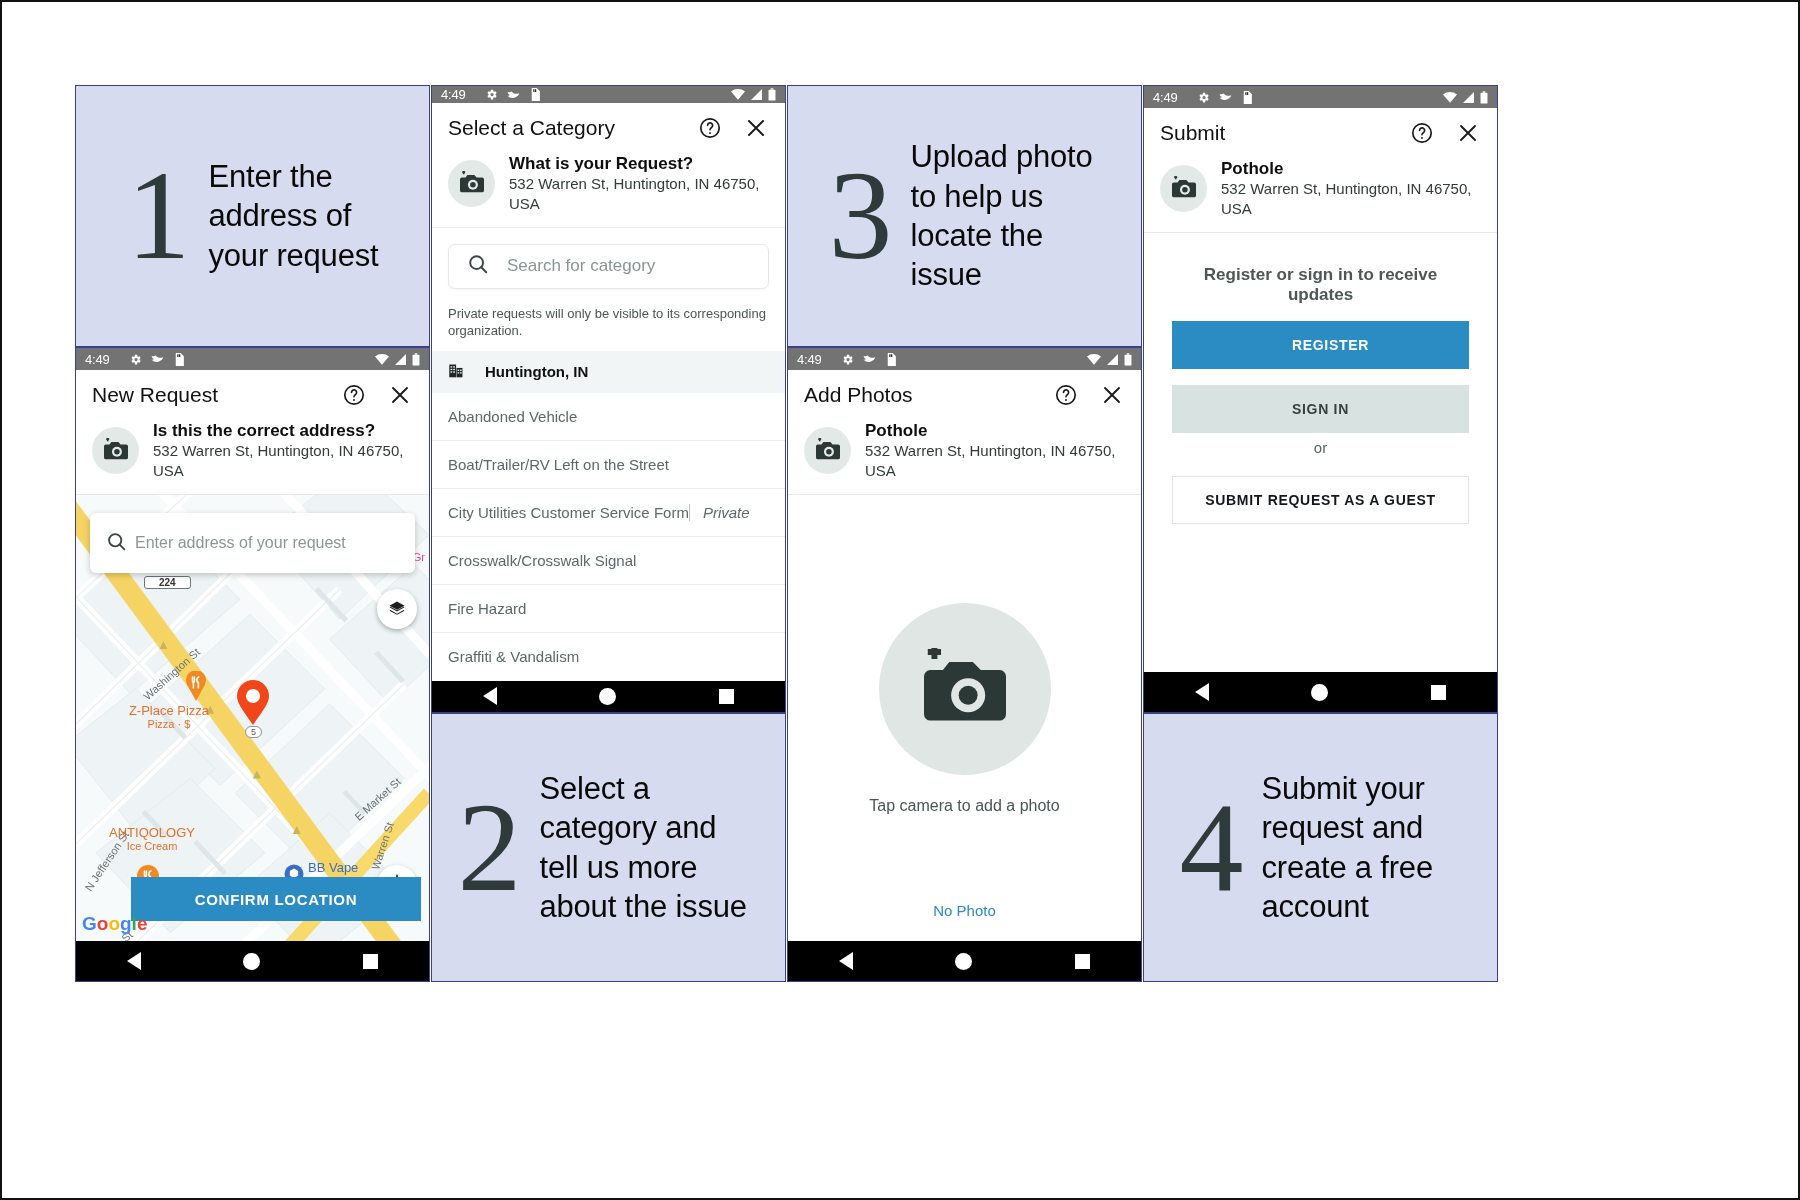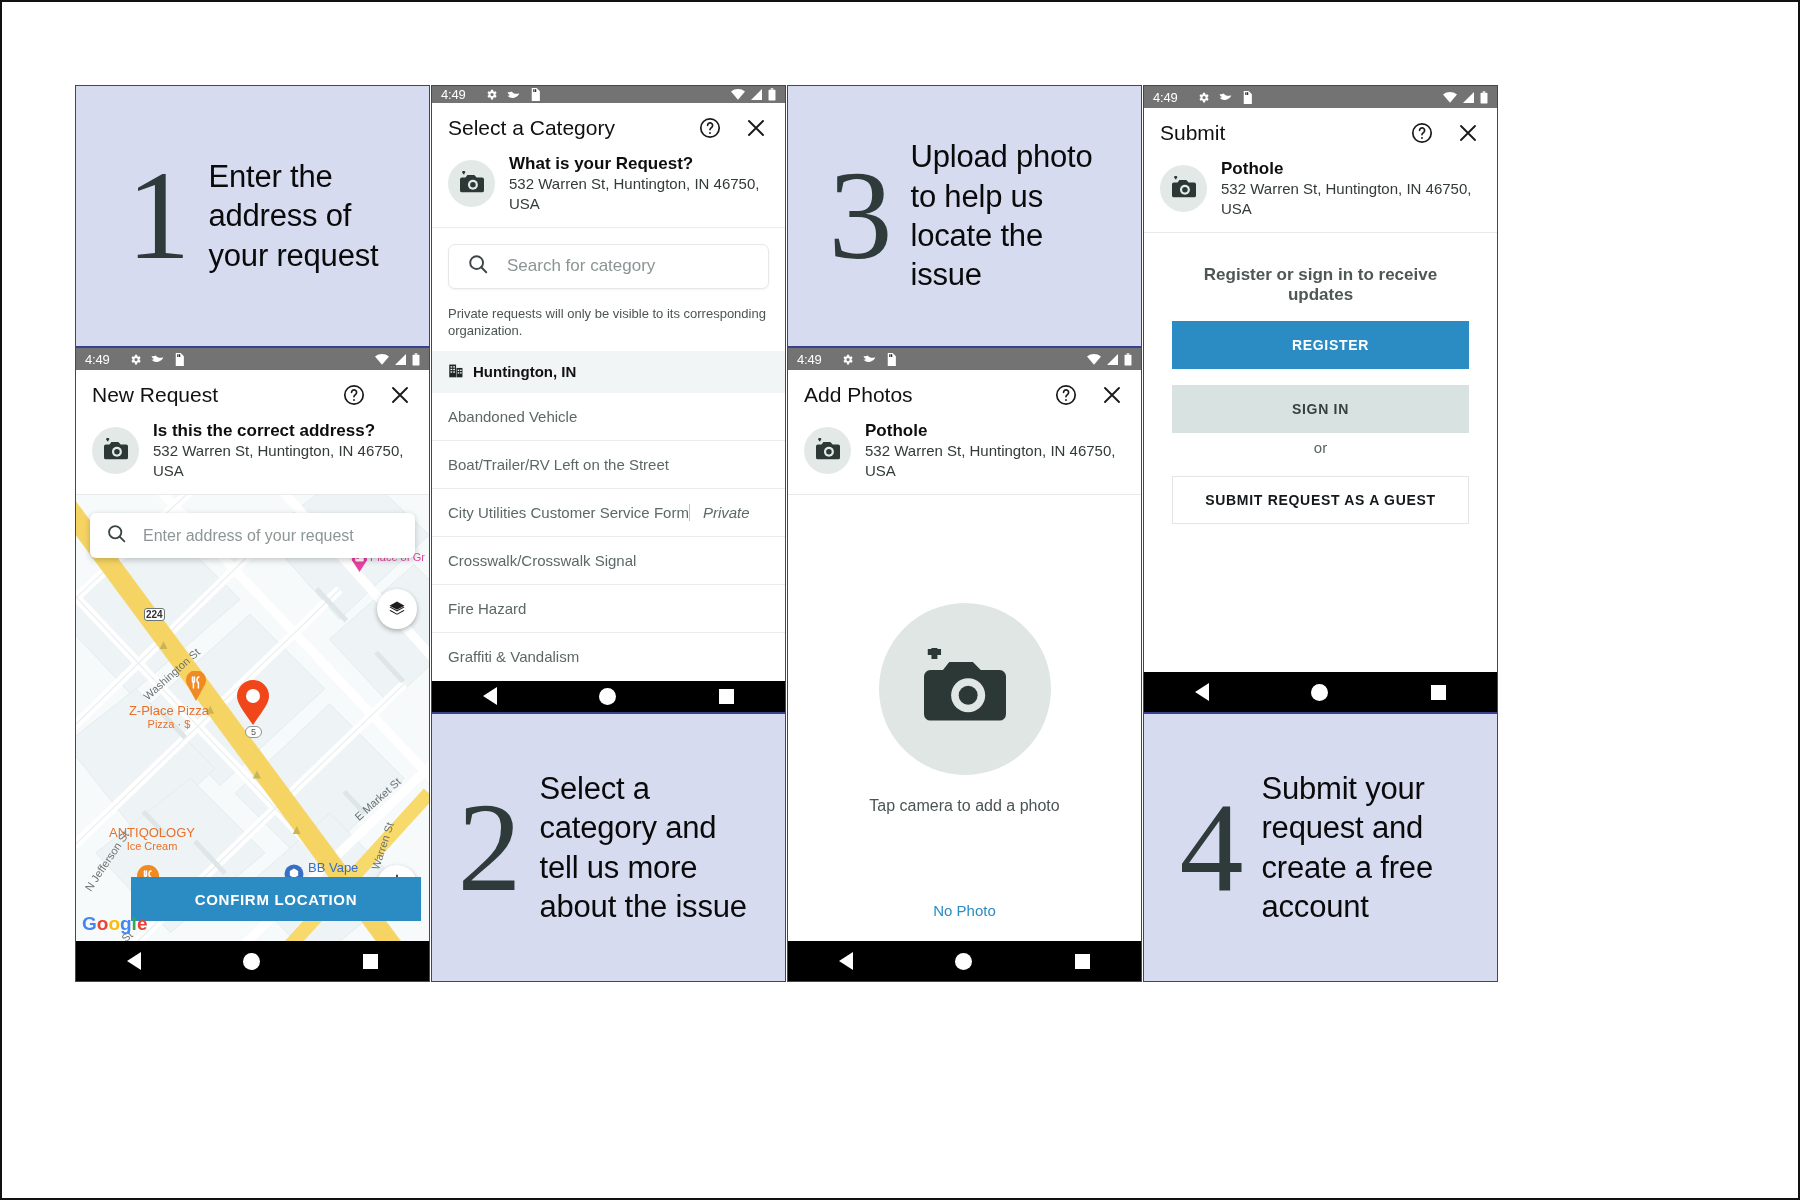--- a/index.html
+++ b/index.html
@@ -127,21 +127,21 @@
 
   .note-text {
     font-size: 13px; color: #4b5454; line-height: 1.32;
     padding: 0 16px 12px 16px;
   }
 
   
   .cat-group {
     background: #f2f5f6;
     padding: 11px 16px;
-    display: flex; align-items: center; gap: 8px;
+    display: flex; align-items: center; gap: 20px;
     font-size: 15px; font-weight: bold; color: #111;
   }
   .cat-item {
     height: 48px;
     display: flex; align-items: center;
     padding: 0 16px;
     font-size: 15px;
     color: #5c6868;
     border-bottom: 1px solid #eceeee;
   }
@@ -157,25 +157,25 @@
   .map {
     position: relative;
     background: #f6f9fa;
     overflow: hidden;
     flex: 1 1 auto;
   }
   .map-bg { position: absolute; inset: 0; }
   .map-search {
     position: absolute;
     left: 14px; right: 14px; top: 18px;
-    height: 45px;
+    height: 60px;
     background: #ffffff;
     border-radius: 6px;
     box-shadow: 0 2px 6px rgba(0,0,0,0.22);
-    display: flex; align-items: center; gap: 16px;
+    display: flex; align-items: center; gap: 8px;
     padding: 0 16px;
     z-index: 6;
   }
   .map-search .search-ph { font-size: 16px; color: #8d9696; }
   .map-fab {
     position: absolute; right: 12px;
     width: 40px; height: 40px; border-radius: 50%;
     background: #ffffff;
     box-shadow: 0 2px 5px rgba(0,0,0,0.3);
     display: flex; align-items: center; justify-content: center;
@@ -373,21 +373,21 @@
 
         <g fill="#c9b45a">
           <polygon points="88,147 92,155 84,155"></polygon>
           <polygon points="135,212 139,220 131,220"></polygon>
           <polygon points="182,277 186,285 178,285"></polygon>
           <polygon points="222,333 226,341 218,341"></polygon>
         </g>
       </svg>
 
       <div style="position:absolute; left:68px; top:81px; z-index:4;">
-        <div style="background:#fff;border:1.4px solid #6d7575;border-radius:3px;padding:0 1px;font-size:10px;color:#333;font-weight:bold;margin-top:32px;">224</div>
+        <div style="background:#fff;border:1.4px solid #6d7575;border-radius:3px;padding:0 14px;font-size:10px;color:#333;font-weight:bold;">224</div>
       </div>
 
       <div style="position:absolute; left:169px; top:231px; z-index:4;">
         <div style="background:#fff;border:1.2px solid #8d9595;border-radius:9px;padding:0 5px;font-size:9px;color:#555;">5</div>
       </div>
 
       <div class="map-label" style="left:60px; top:173px; transform:rotate(-42deg);">Washington St</div>
       <div class="map-label" style="left:273px; top:298px; transform:rotate(-42deg);">E Market St</div>
       <div class="map-label" style="left:282px; top:345px; transform:rotate(-72deg);">Warren St</div>
       <div class="map-label" style="left:-4px; top:360px; transform:rotate(-56deg);">N Jefferson St</div>

